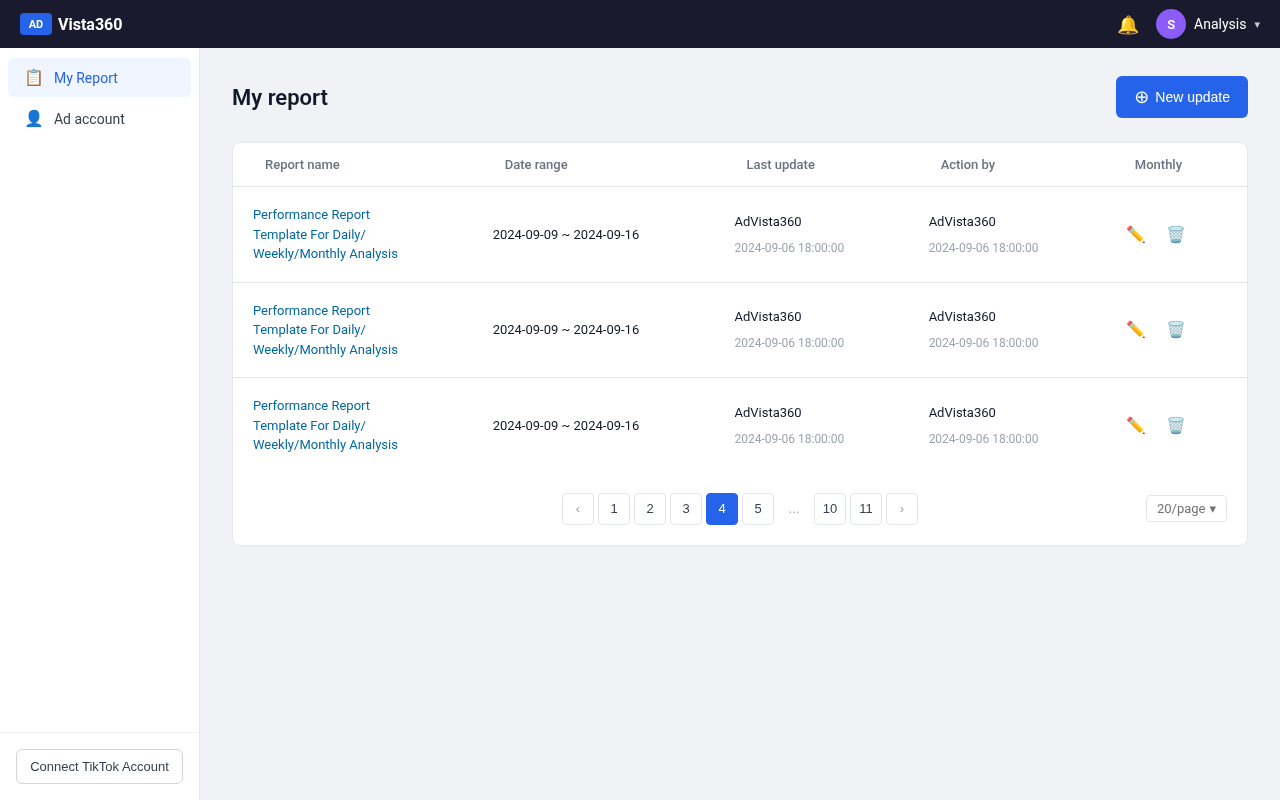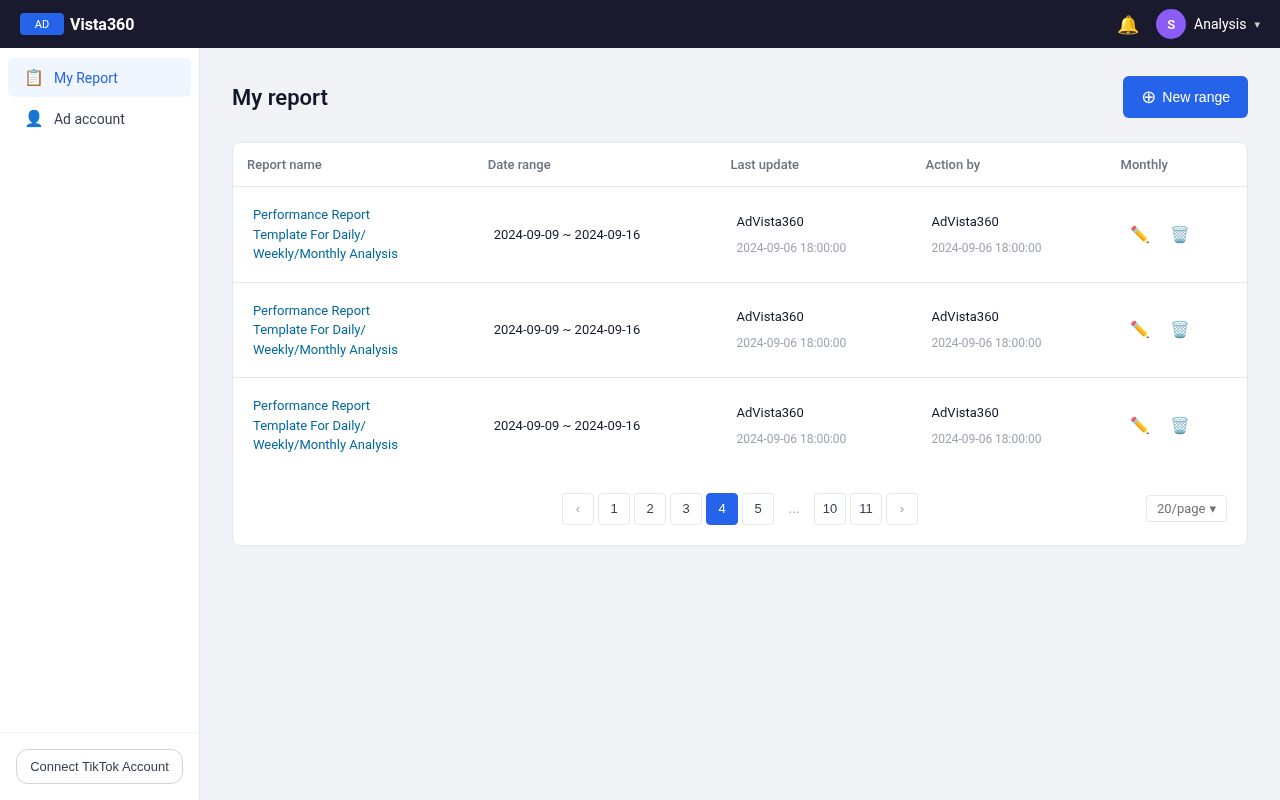--- a/index.html
+++ b/index.html
@@ -20,27 +20,27 @@
       align-items: center;
       gap: 6px;
       color: #fff;
       font-weight: 700;
       font-size: 16px;
     }
     .logo-icon {
       background: #2563eb;
       color: #fff;
       border-radius: 4px;
-      width: 44px;
+      width: 32px;
       height: 22px;
       display: flex;
       align-items: center;
       justify-content: center;
       font-size: 11px;
-      font-weight: 400;
+      font-weight: 700;
     }
     .topnav-right {
       display: flex;
       align-items: center;
       gap: 16px;
     }
     .bell-icon {
       color: #ccc;
       font-size: 18px;
       cursor: pointer;
@@ -101,21 +101,21 @@
       background: #eff6ff;
       color: #2563eb;
     }
     .sidebar-item .icon { font-size: 16px; }
     .sidebar-bottom { padding: 16px; border-top: 1px solid #f3f4f6; }
     .connect-btn {
       width: 100%;
       padding: 9px 1px;
       background: #fff;
       border: 1px solid #d1d5db;
-      border-radius: 12px;
+      border-radius: 6px;
       font-size: 13px;
       color: #374151;
       cursor: pointer;
       text-align: center;
     }
 
     
     .main {
       flex: 1;
       padding: 28px 32px;
@@ -155,21 +155,21 @@
       overflow: hidden;
     }
     table {
       width: 100%;
       border-collapse: collapse;
     }
     thead tr {
       border-bottom: 1px solid #e5e7eb;
     }
     thead th {
-      padding: 14px 14px;
+      padding: 14px 32px;
       text-align: left;
       font-size: 13px;
       font-weight: 500;
       color: #6b7280;
     }
     tbody tr {
       border-bottom: 1px solid #e5e7eb;
     }
     tbody tr:last-child { border-bottom: none; }
     tbody td {
@@ -289,21 +289,21 @@
     <div class="sidebar-bottom">
       <button class="connect-btn">Connect TikTok Account</button>
     </div>
   </aside>
 
   <main class="main">
     <div class="main-header">
       <h1 class="page-title">My report</h1>
       <button class="new-report-btn">
         <span class="plus-icon">⊕</span>
-        <span>New range</span>
+        <span>New update</span>
       </button>
     </div>
 
     <div class="table-container">
       <table>
         <thead>
           <tr>
             <th>Report name</th>
             <th>Date range</th>
             <th>Last update</th>

